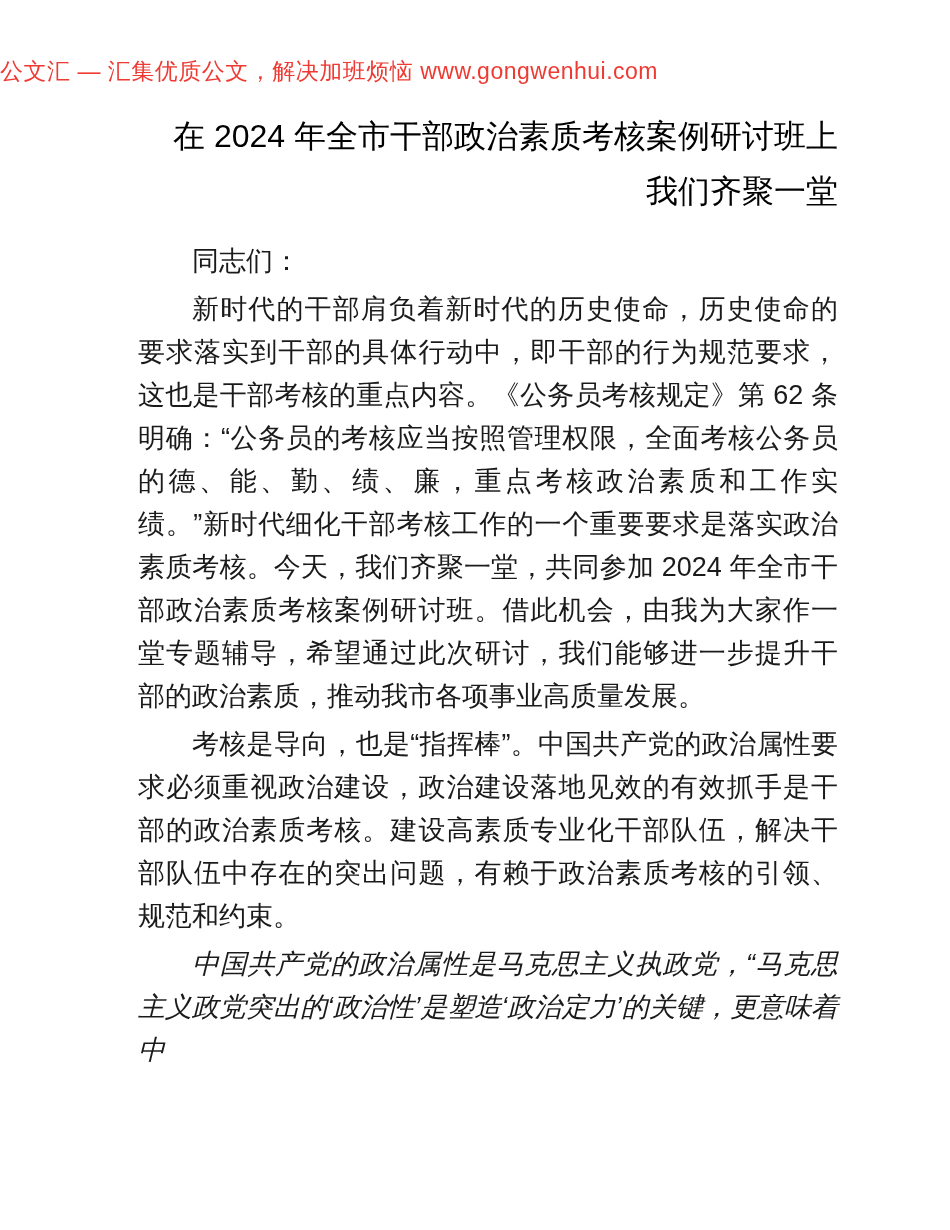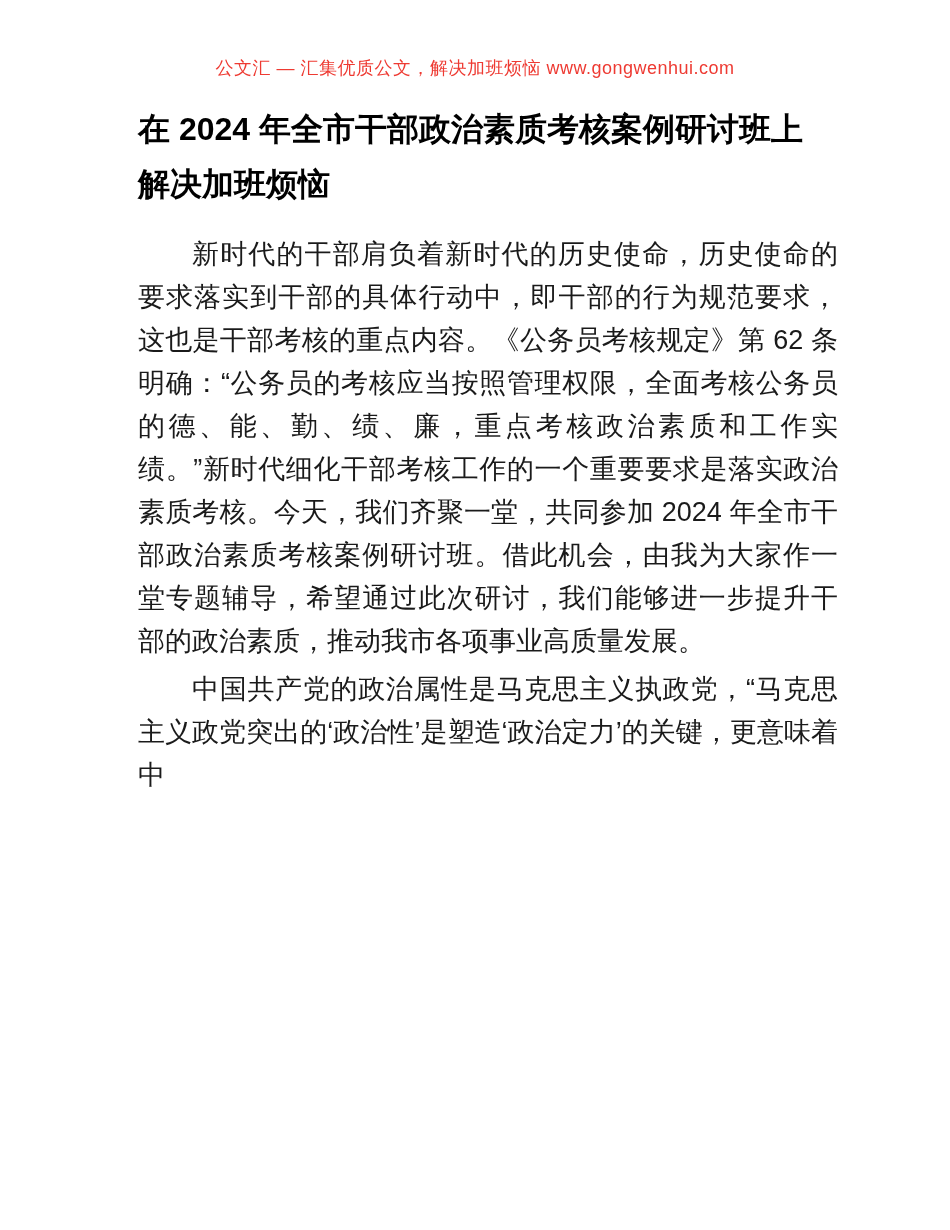--- a/index.html
+++ b/index.html
@@ -9,65 +9,68 @@
   }
   body {
     width: 950px;
     height: 1230px;
     overflow: hidden;
     font-family: "Liberation Sans", sans-serif;
     color: #1a1a1a;
   }
   .banner {
     padding-top: 56px;
-    text-align: center;
-    font-size: 18px;
+    text-align: left;
+    font-size: 23px;
     letter-spacing: 0.5px;
     color: #ee3a32;
   }
   .doc {
     width: 700px;
     margin: 0 112px 0 138px;
   }
   .doc-title {
     margin-top: 22px;
     font-size: 32px;
-    font-weight: 700;
+    font-weight: 400;
     line-height: 55px;
-    text-align: left;
+    text-align: right;
     color: #000000;
   }
   .para {
     margin: 5px 0;
     font-size: 27px;
     line-height: 43px;
     text-align: justify;
     text-justify: inter-ideograph;
     text-indent: 2em;
     color: #1a1a1a;
   }
   .para.last {
     margin-bottom: 0;
+    font-style: italic;
   }
 </style>
 </head>
 <body>
 
 <div class="banner">
   <span>公文汇 — 汇集优质公文，解决加班烦恼 www.gongwenhui.com</span>
 </div>
 
 <div class="doc">
 
   <h1 class="doc-title">
     <span>在 2024 年全市干部政治素质考核案例研讨班上</span><br>
-    <span>解决加班烦恼</span>
+    <span>我们齐聚一堂</span>
   </h1>
 
+  <p class="para">同志们：</p>
 
   <p class="para">新时代的干部肩负着新时代的历史使命，历史使命的要求落实到干部的具体行动中，即干部的行为规范要求，这也是干部考核的重点内容。《公务员考核规定》第 62 条明确：“公务员的考核应当按照管理权限，全面考核公务员的德、能、勤、绩、廉，重点考核政治素质和工作实绩。”新时代细化干部考核工作的一个重要要求是落实政治素质考核。今天，我们齐聚一堂，共同参加 2024 年全市干部政治素质考核案例研讨班。借此机会，由我为大家作一堂专题辅导，希望通过此次研讨，我们能够进一步提升干部的政治素质，推动我市各项事业高质量发展。</p>
 
 
+  <p class="para">考核是导向，也是“指挥棒”。中国共产党的政治属性要求必须重视政治建设，政治建设落地见效的有效抓手是干部的政治素质考核。建设高素质专业化干部队伍，解决干部队伍中存在的突出问题，有赖于政治素质考核的引领、规范和约束。</p>
 
 
   <p class="para last">中国共产党的政治属性是马克思主义执政党，“马克思主义政党突出的‘政治性’是塑造‘政治定力’的关键，更意味着中</p>
 
 </div>
 
 </body></html>

